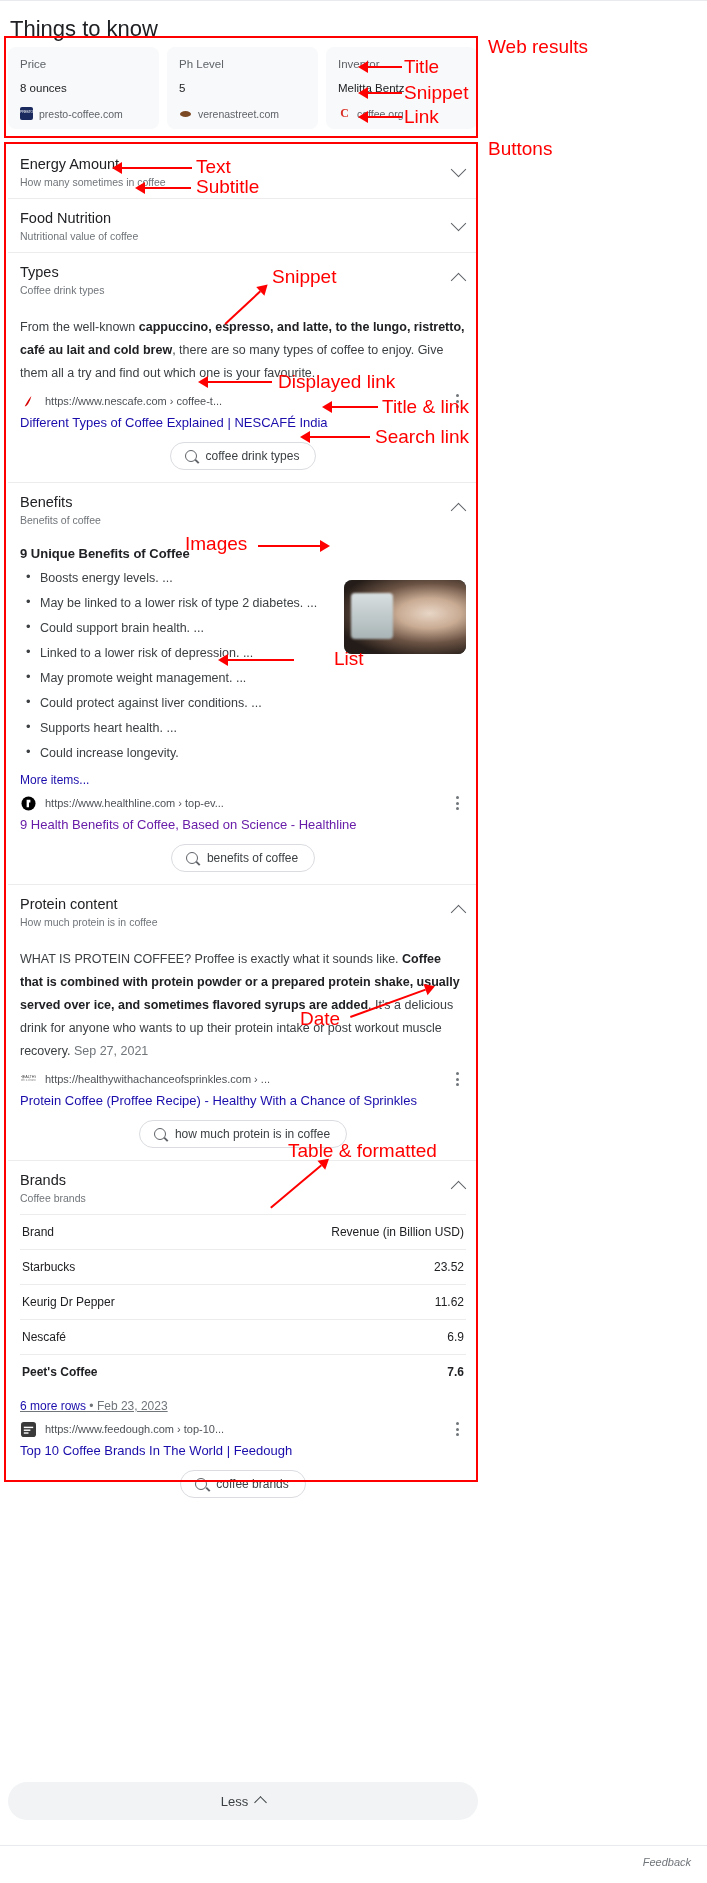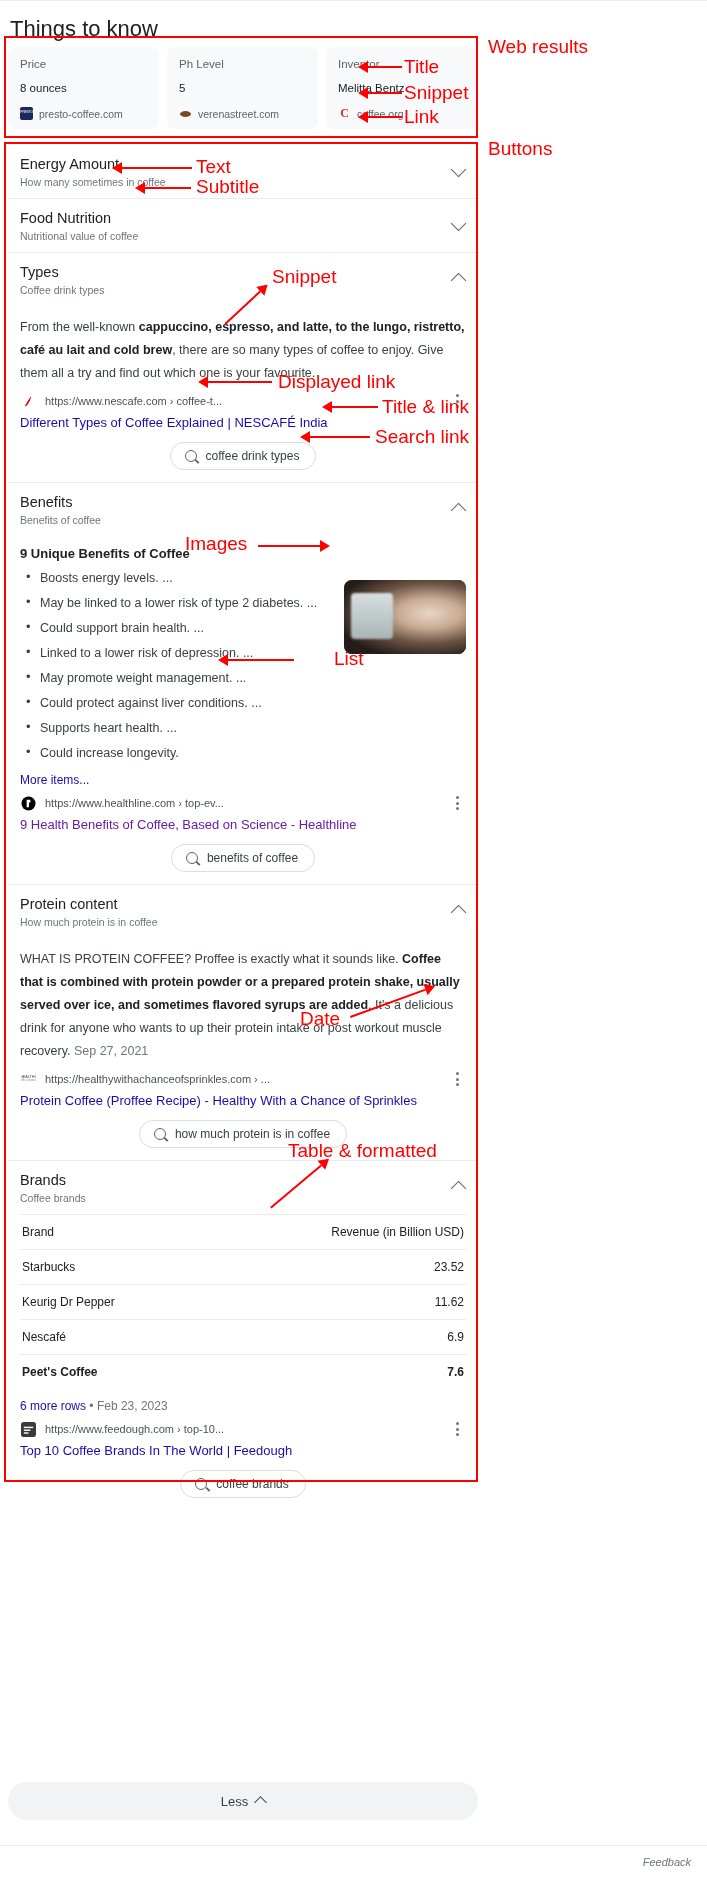--- a/index.html
+++ b/index.html
@@ -84,21 +84,21 @@
 
   
   .inline-date { color:#70757a; }
 
   
   .tbl-title { font-size:13.5px; font-weight:bold; color:#202124; margin:14px 0 10px 0; }
   table.brands { width:100%; border-collapse:collapse; }
   table.brands th, table.brands td { font-size:12px; color:#202124; padding:10px 2px; border-top:1px solid #ececec; text-align:left; font-weight:normal; }
   table.brands th.num, table.brands td.num { text-align:right; }
   table.brands tr.bold td { font-weight:bold;margin-top:28px; }
-  .rows-note { font-size:12px; margin-top:10px; color:#70757a; }
+  .rows-note { font-size:12px; margin-top:10px; color:#70757a;text-decoration:underline; }
   .rows-note a { color:#1a0dab; text-decoration:none; cursor:pointer; }
 
   
   .less-btn { position:absolute; left:8px; top:1782px; width:470px; height:38px; background:#f1f3f4; border-radius:19px; display:flex; align-items:center; justify-content:center; gap:8px; font-size:13px; color:#3c4043; cursor:pointer; }
   .less-chev { width:9px; height:9px; border-right:1.6px solid #3c4043; border-bottom:1.6px solid #3c4043; transform:rotate(-135deg); margin-top:3px; }
   .footline { position:absolute; left:0; top:1845px; width:707px; height:1px; background:#e8eaed; }
   .feedback { position:absolute; right:16px; top:1856px; font-size:11px; color:#70757a; font-style:italic; cursor:pointer; }
 </style>
 </head>
 <body>

